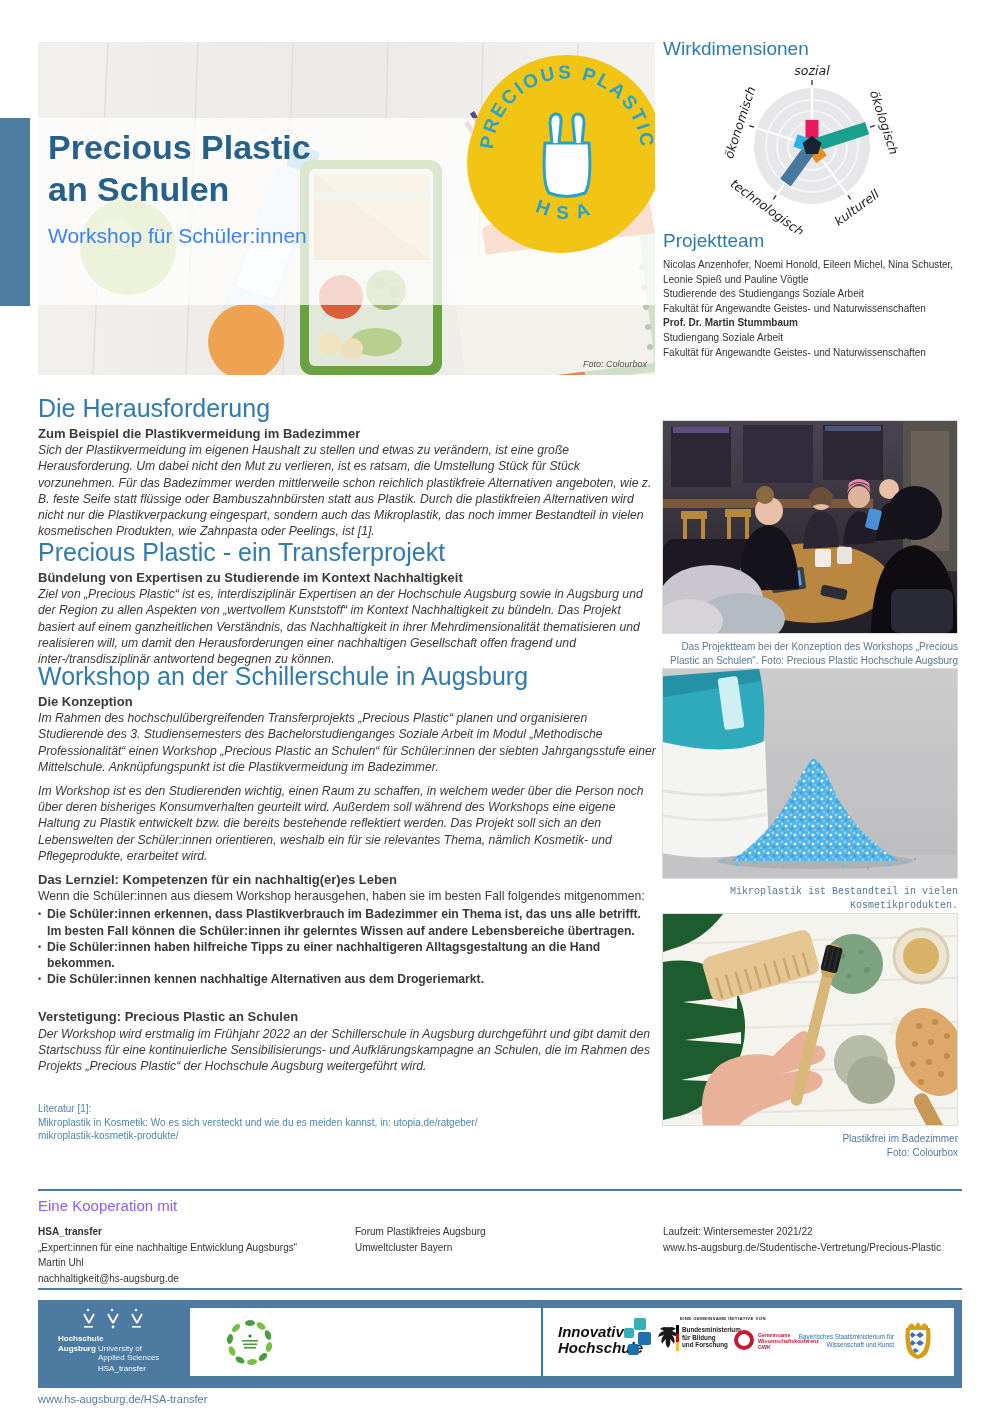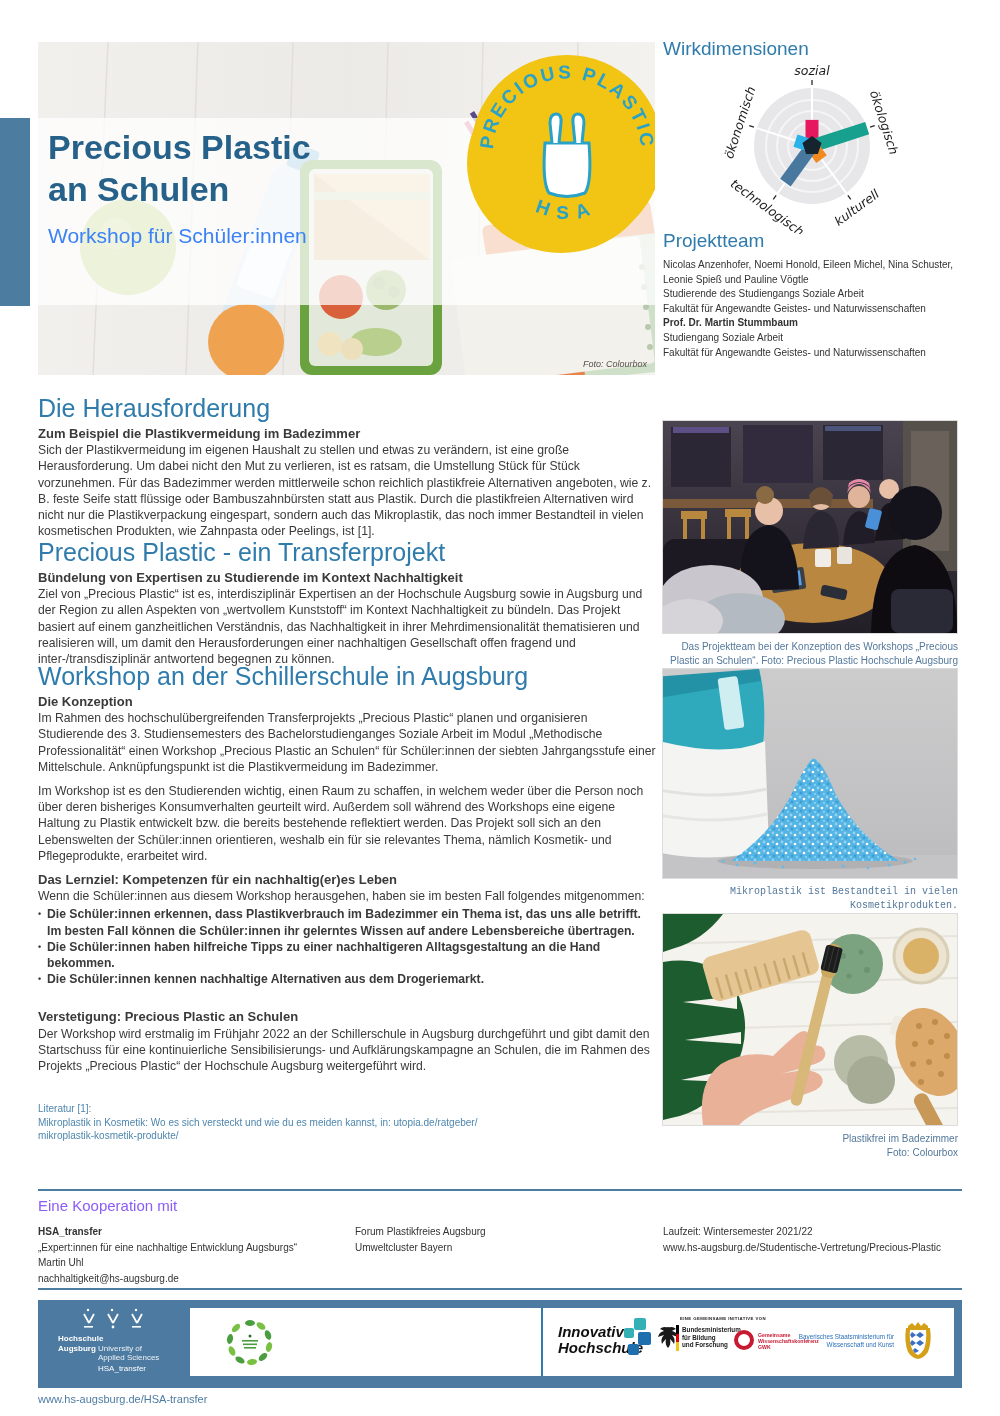--- a/index.html
+++ b/index.html
@@ -23,21 +23,21 @@
   .radar-label { font-family:"DejaVu Sans", sans-serif; font-style:italic; font-size:12.5px; fill:#1c1c1c; dominant-baseline:central; }
   .team-head { top:230px; }
   .team-block { position:absolute; left:663px; top:258px; width:298px; font-size:10px; line-height:14.6px; color:#333; }
   .team-block .grp2 { }
   .bold { font-weight:bold; }
 
   
   .sec { position:absolute; left:38px; width:618px; color:#3a3a3a; }
   .sec h2 { font-size:25px; line-height:28px; font-weight:400; color:#2e7bac; margin:0 0 4px 0; }
   .sec .subhead { font-weight:bold; font-size:13px; line-height:16.2px; }
-  .sec p { font-size:12.2px; line-height:16.2px; margin:0 0 8px 0; }
+  .sec p { font-size:12.2px; line-height:16.2px; margin:0 0 8px 0;font-style:italic; }
   .sec ul { list-style:none; margin:2px 0 0 0; }
   .sec li { position:relative; padding-left:9px; font-size:12.2px; line-height:16.2px;font-weight:bold; }
   .sec li::before { content:"•"; position:absolute; left:0; top:0; font-size:9px; line-height:16.2px; }
   .verst { margin-top:22px; }
   .literatur { position:absolute; left:38px; top:1102px; width:618px; font-size:10px; line-height:13.5px; color:#4e86ad; }
 
   
   .photo-card { position:absolute; left:662px; width:296px; }
   .photo-card figure { border:1px solid #dcdcdc; overflow:hidden; }
   .photo-card svg { display:block; }

